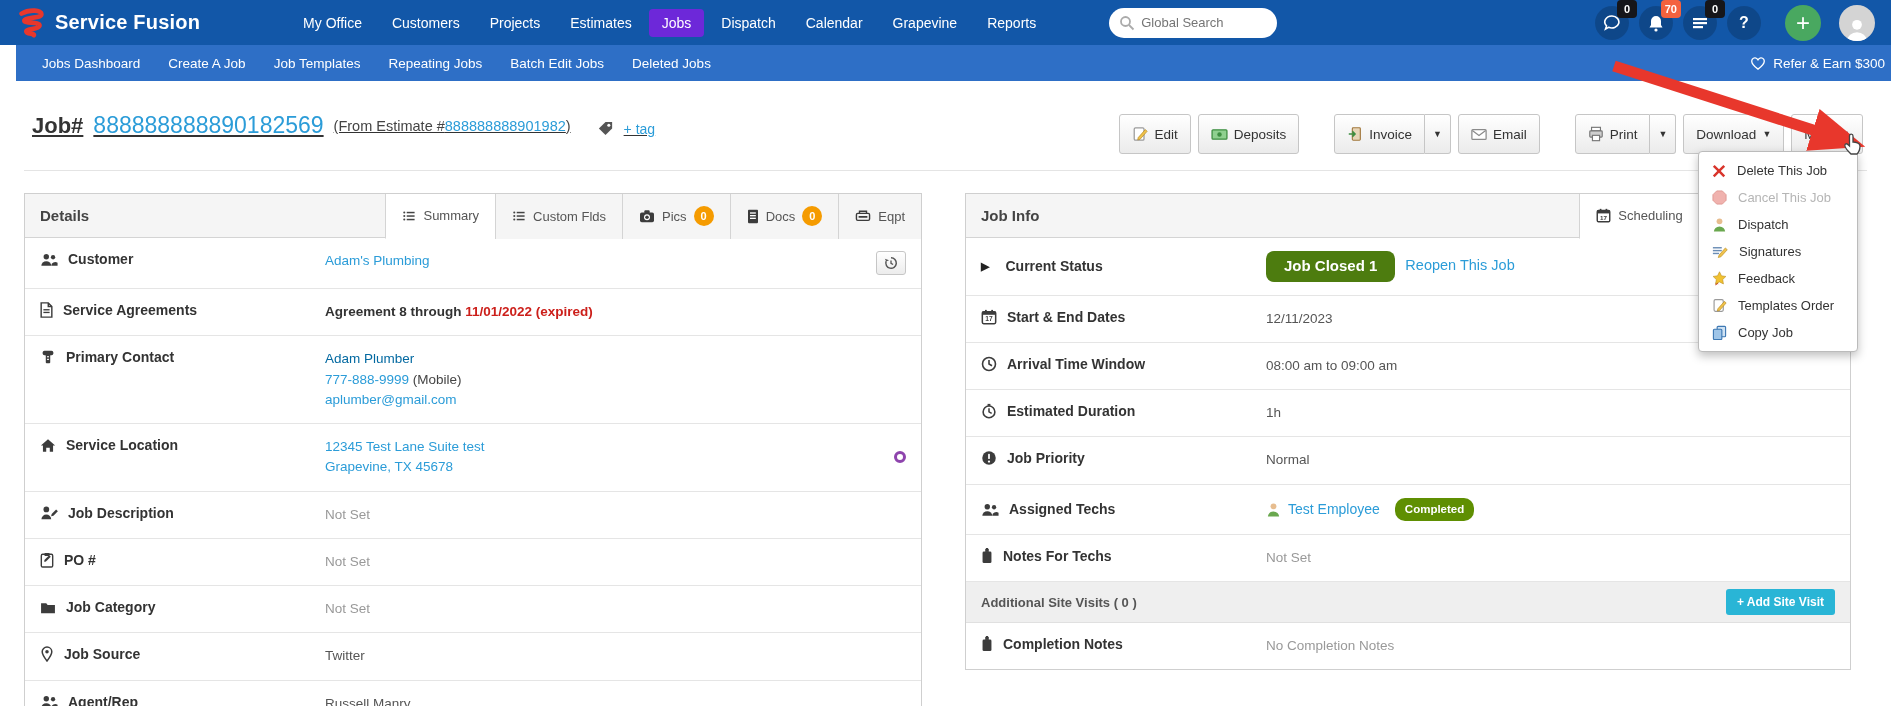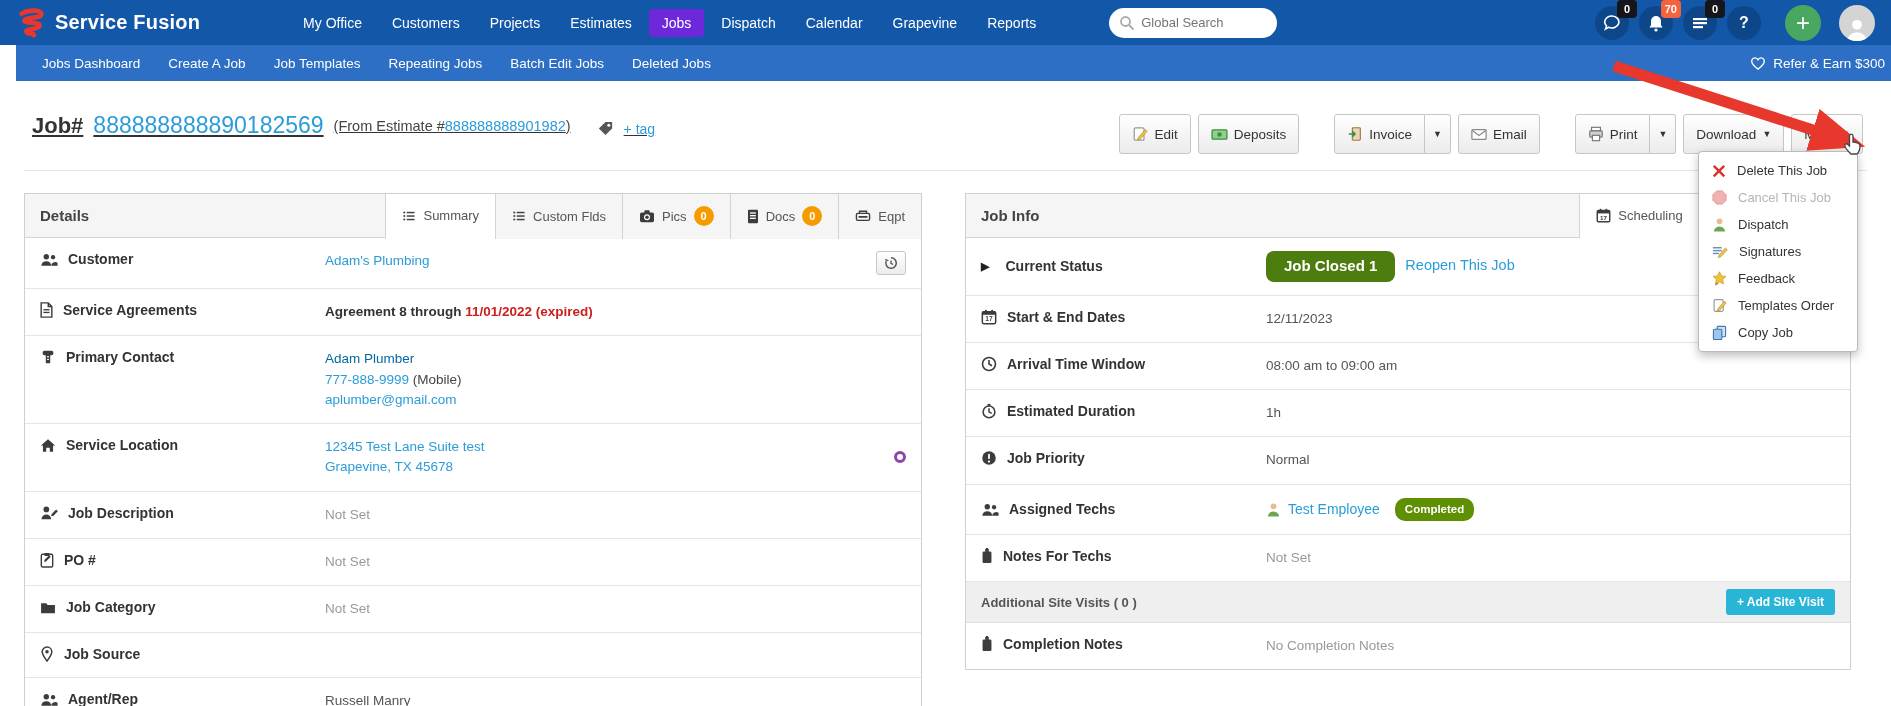--- a/index.html
+++ b/index.html
@@ -523,20 +523,21 @@
     <span class="row-value muted">Not Set</span>
   </div>
 
   <div class="row">
     <span class="row-label">
       <svg class="licon" width="14" height="16">
           <use href="#i-source"></use>
         </svg>
       <span>Job Source</span>
     </span>
+    <span class="row-value">Twitter</span>
   </div>
 
   <div class="row">
     <span class="row-label">
       <svg class="licon" width="18" height="15">
           <use href="#i-people"></use>
         </svg>
       <span>Agent/Rep</span>
     </span>
     <span class="row-value">Russell Manry</span>

